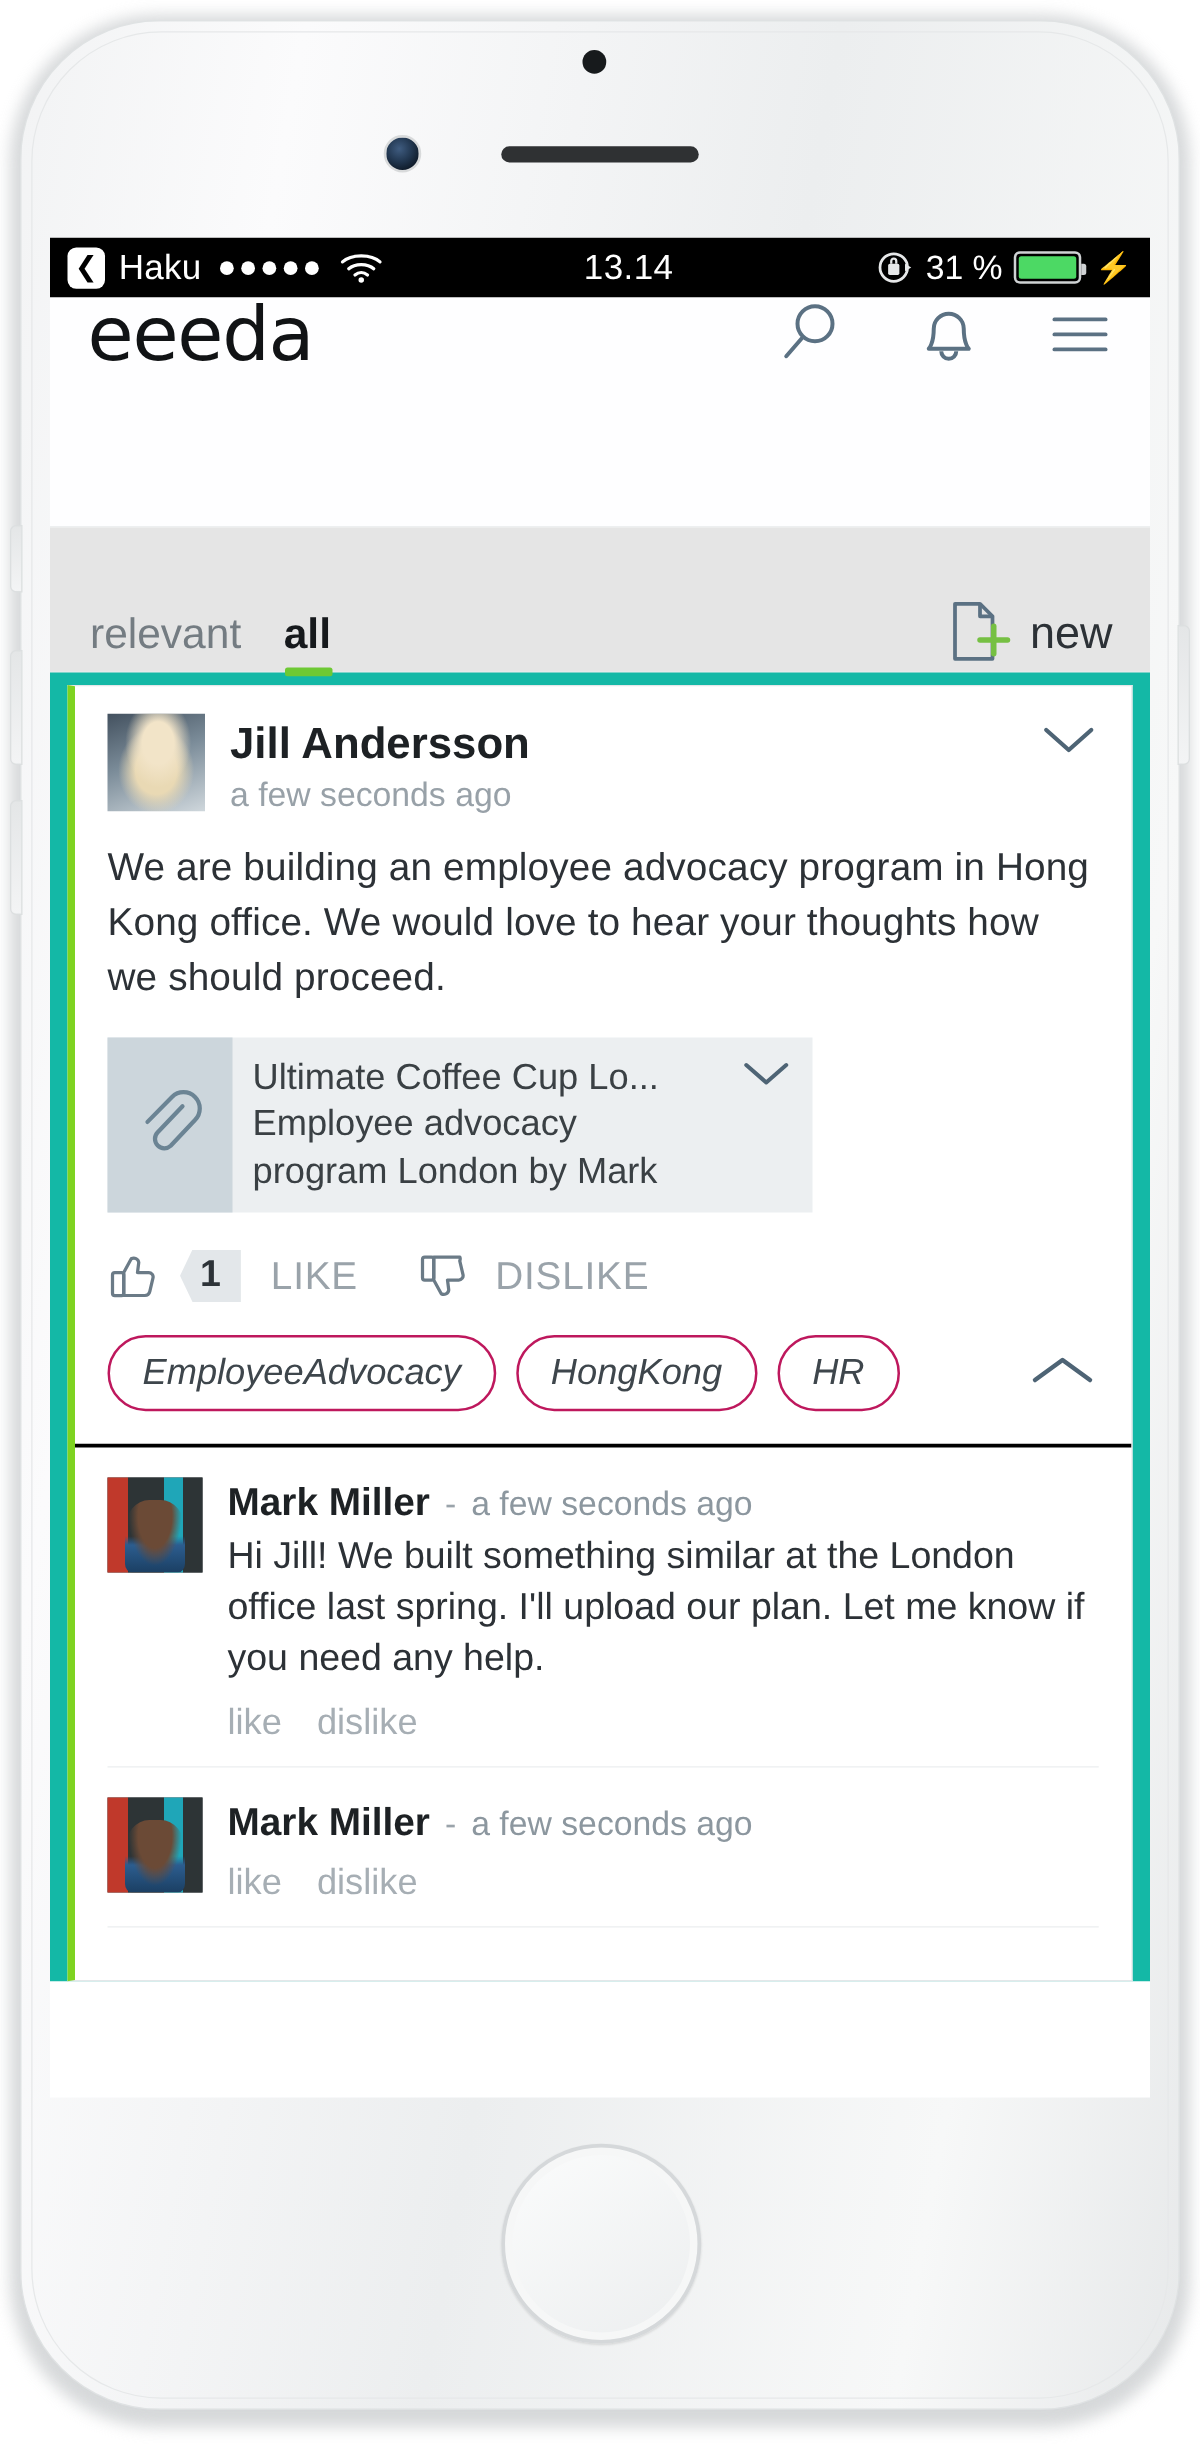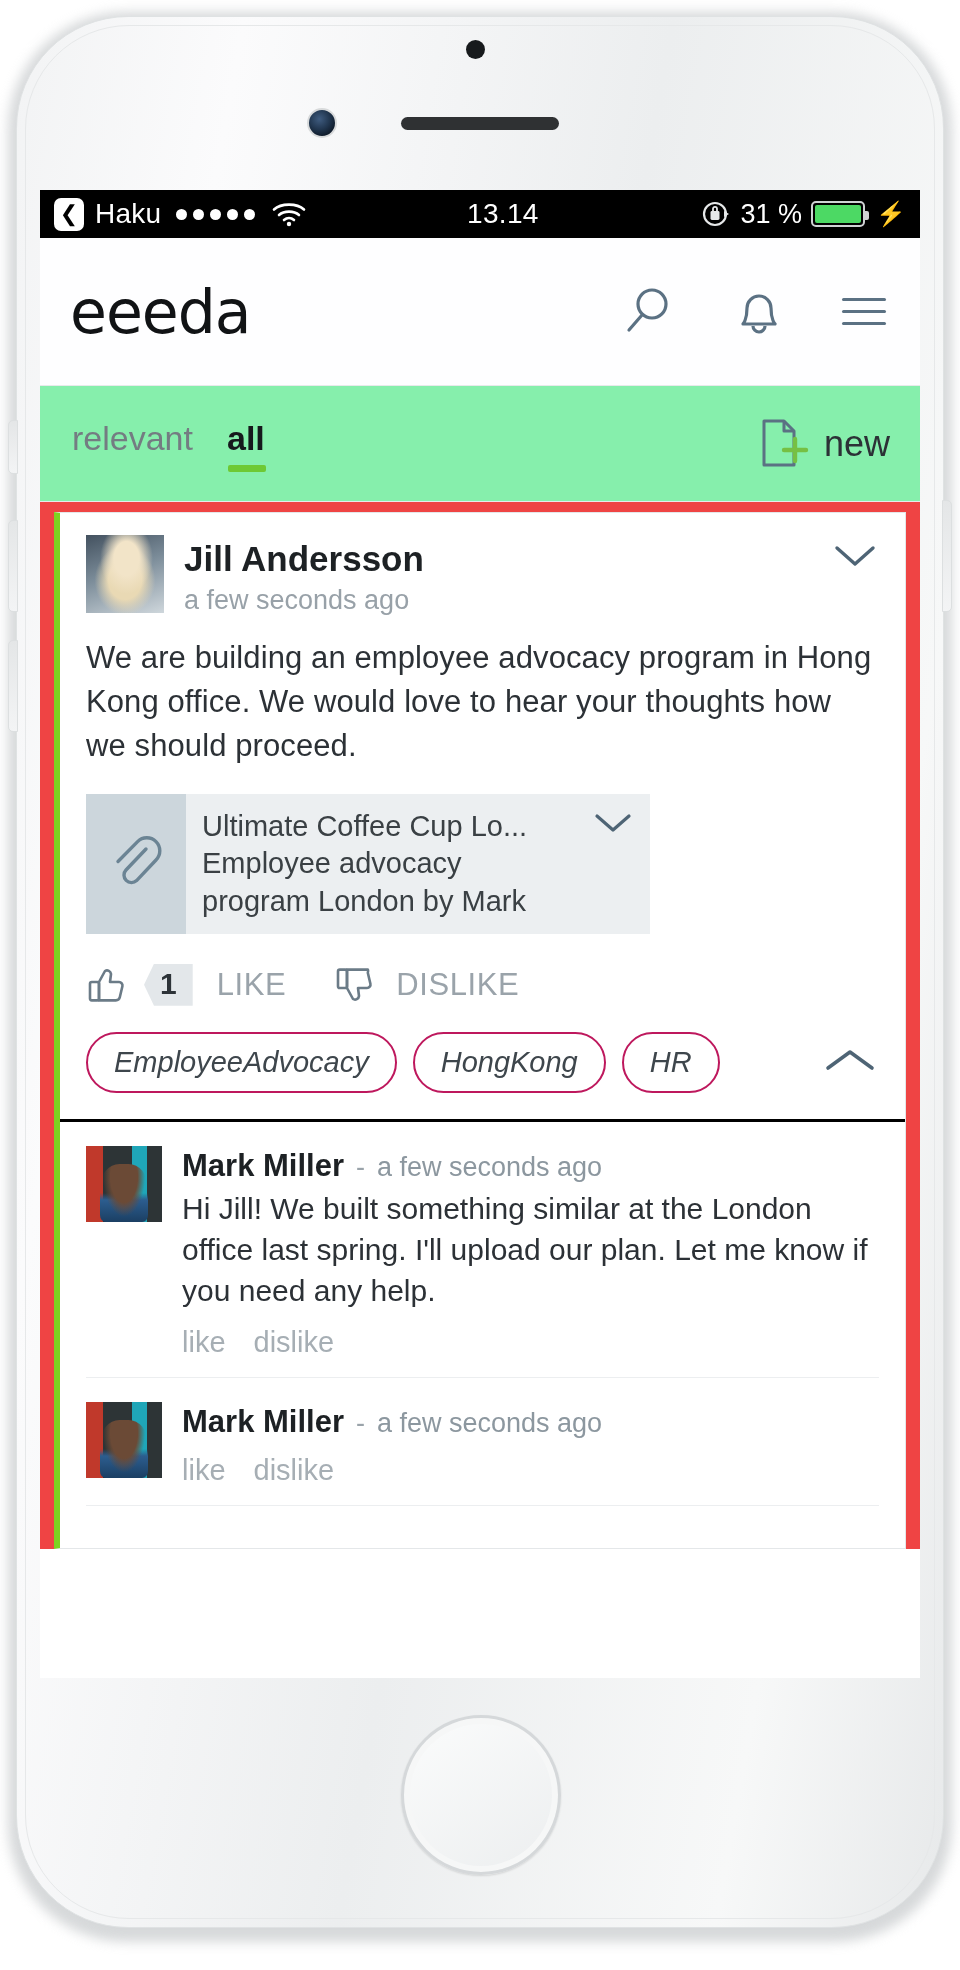--- a/index.html
+++ b/index.html
@@ -118,60 +118,60 @@
   }
   .battery::after {
     content: ""; position: absolute; right: -6px; top: 8px;
     width: 4px; height: 9px; background: #cfd2d4; border-radius: 0 2px 2px 0;
   }
   .battery b { display: block; height: 100%; background: #4cd964; border-radius: 2px; }
   .bolt { font-size: 24px; color: #fff; margin-left: 2px; }
 
   
   .app-header {
-    height: 148px;
+    height: 184px;
     background: #fefeff;
     border-bottom: 1px solid #e8eaeb;
-    display: flex; align-items: center;
+    display: flex; align-items: flex-start;
     padding: 0 34px 0 30px;
   }
   .logo {
     font-family: "DejaVu Sans", sans-serif;
     font-size: 60px; font-weight: 400; letter-spacing: -1px;
     color: #111315; line-height: 1;
   }
   .header-actions { margin-left: auto; display: flex; align-items: center; gap: 58px; }
   .hdr-icon { color: #5b7183; display: flex; align-items: center; }
   .hamburger { display: flex; flex-direction: column; gap: 9px; }
   .hamburger span { display: block; width: 44px; height: 3px; background: #5b7183; border-radius: 2px; }
 
   
   .tabstrip {
     height: 116px;
-    background: #86efac;
-    display: flex; align-items: center;
+    background: #e5e5e5;
+    display: flex; align-items: flex-end;
     padding: 0 30px 0 32px;
     border-bottom: 1px solid #e8eaeb;
   }
   .tab {
     font-size: 34px; color: #747c82; margin-right: 34px;
     position: relative; padding-bottom: 10px;
   }
   .tab.active { color: #16191c; font-weight: 700; }
   .tab.active::after {
     content: ""; position: absolute; left: 1px; bottom: -4px;
     width: 100%; height: 7px; background: #6ec934; border-radius: 2px;
   }
   .new-btn {
     margin-left: auto; display: flex; align-items: center; gap: 8px;
     font-size: 36px; color: #2c3136;
   }
 
   
-  .feed { background: #ef4444; padding: 10px 14px 0; }
+  .feed { background: #14b8a6; padding: 10px 14px 0; }
   .card {
     background: #ffffff;
     border: 1px solid #e4e7e9;
     border-left: 6px solid #7ed321;
     position: relative;
   }
   .post { padding: 22px 26px 0 26px; }
   .post-head { display: flex; align-items: flex-start; gap: 20px; }
   .avatar {
     width: 78px; height: 78px; flex: none;

